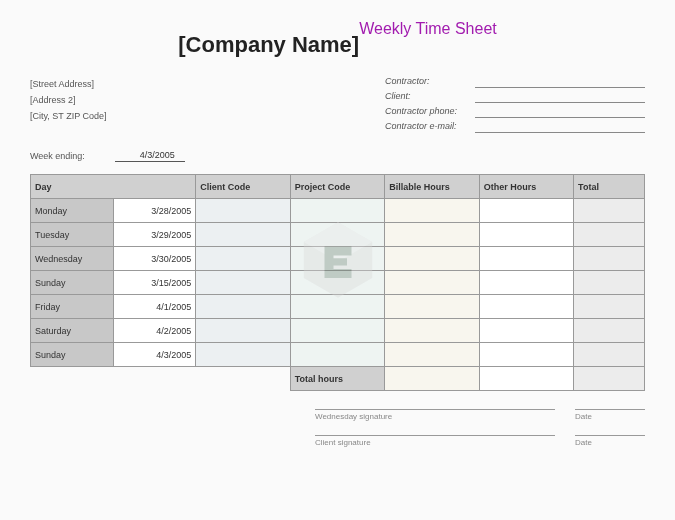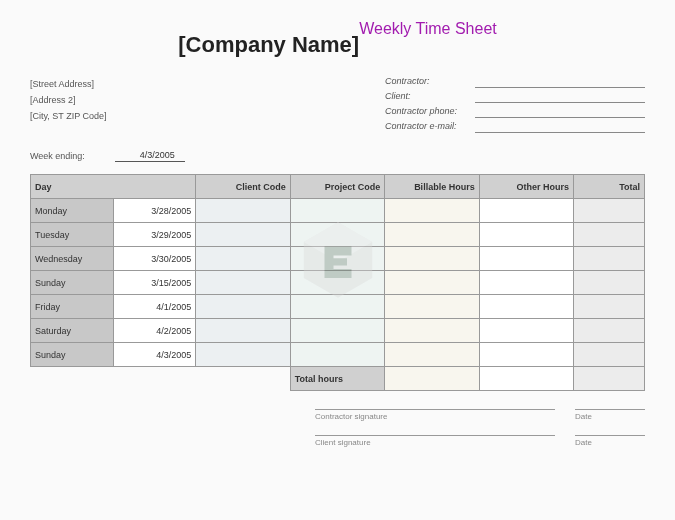--- a/index.html
+++ b/index.html
@@ -57,21 +57,21 @@
   th, td {
     border: 1px solid #999;
     padding: 6px 4px;
     text-align: left;
     height: 24px;
   }
   th {
     background: #d0d0d0;
     font-weight: bold;
     color: #333;
-    text-align: right;
+    text-align: left;
   }
   th:first-child { text-align: left; }
   td.day { background: #c8c8c8; width: 70px; }
   td.date { background: #fff; width: 70px; text-align: right; }
   td.client { background: #ecf0f2; width: 80px; }
   td.project { background: #eef4f2; width: 80px; }
   td.billable { background: #f8f6ee; width: 80px; }
   td.other { background: #fff; width: 80px; }
   td.total { background: #ececec; width: 60px; }
   .total-row td { border: 1px solid #999; }
@@ -219,21 +219,21 @@
       <td class="total-label">Total hours</td>
       <td class="billable"></td>
       <td class="other"></td>
       <td class="total"></td>
     </tr>
   </tbody>
 </table>
 
 <div class="signatures">
   <div class="sig-row">
-    <div class="sig-field name">Contractor signature</div>
+    <div class="sig-field name">Wednesday signature</div>
     <div class="sig-field date">Date</div>
   </div>
   <div class="sig-row">
     <div class="sig-field name">Client signature</div>
     <div class="sig-field date">Date</div>
   </div>
 </div>
 
 <svg class="watermark" width="90" height="90" viewBox="0 0 100 100">
   <polygon points="50,8 88,30 88,70 50,92 12,70 12,30" fill="#d8d8d8"></polygon>

